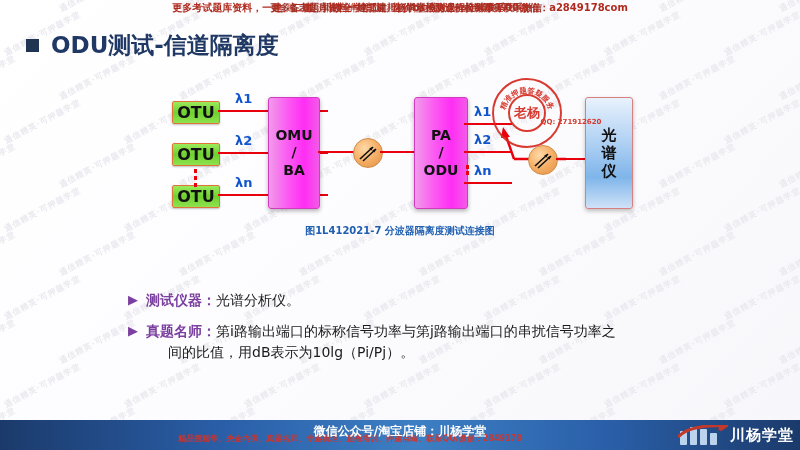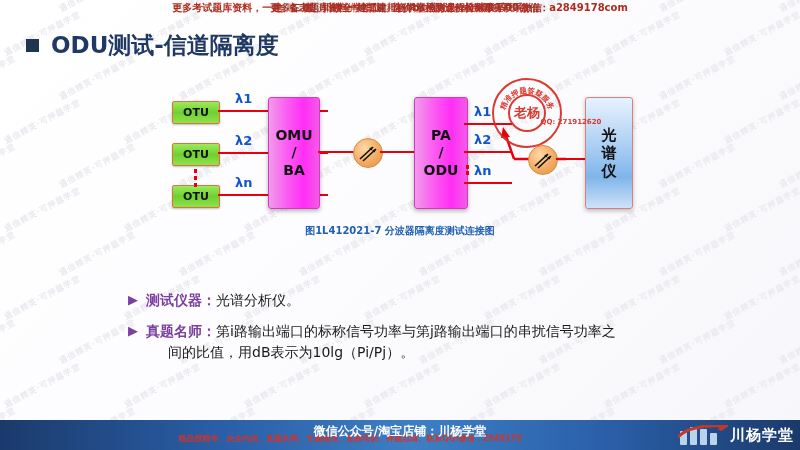--- a/index.html
+++ b/index.html
@@ -54,21 +54,21 @@
     font-family:"DejaVu Sans",sans-serif;
   }
   
   .diagram{position:absolute;left:0;top:75px;width:800px;height:160px;z-index:10;}
   .otu{
     position:absolute;width:46px;height:21px;
     background:linear-gradient(180deg,#9cea5c 0%,#6fd12f 50%,#8ee24e 100%);
     border:1.6px solid #e0733a;border-radius:2px;
     box-shadow:0 1px 2px rgba(0,0,0,.25);
     display:flex;align-items:center;justify-content:center;
-    font-size:11px;font-weight:700;color:#111;
+    font-size:16px;font-weight:700;color:#111;
     font-family:"DejaVu Sans",sans-serif;
   }
   .bigbox{
     position:absolute;
     background:linear-gradient(90deg,#f19bea 0%,#fb5ef2 35%,#ff2df5 70%,#f45ae8 100%);
     border:1.4px solid #d23ac0;border-radius:3px;
     box-shadow:0 2px 4px rgba(0,0,0,.3);
     display:flex;flex-direction:column;align-items:center;justify-content:center;
     color:#111;font-weight:700;font-size:14px;line-height:1.25;
     font-family:"DejaVu Sans",sans-serif;

